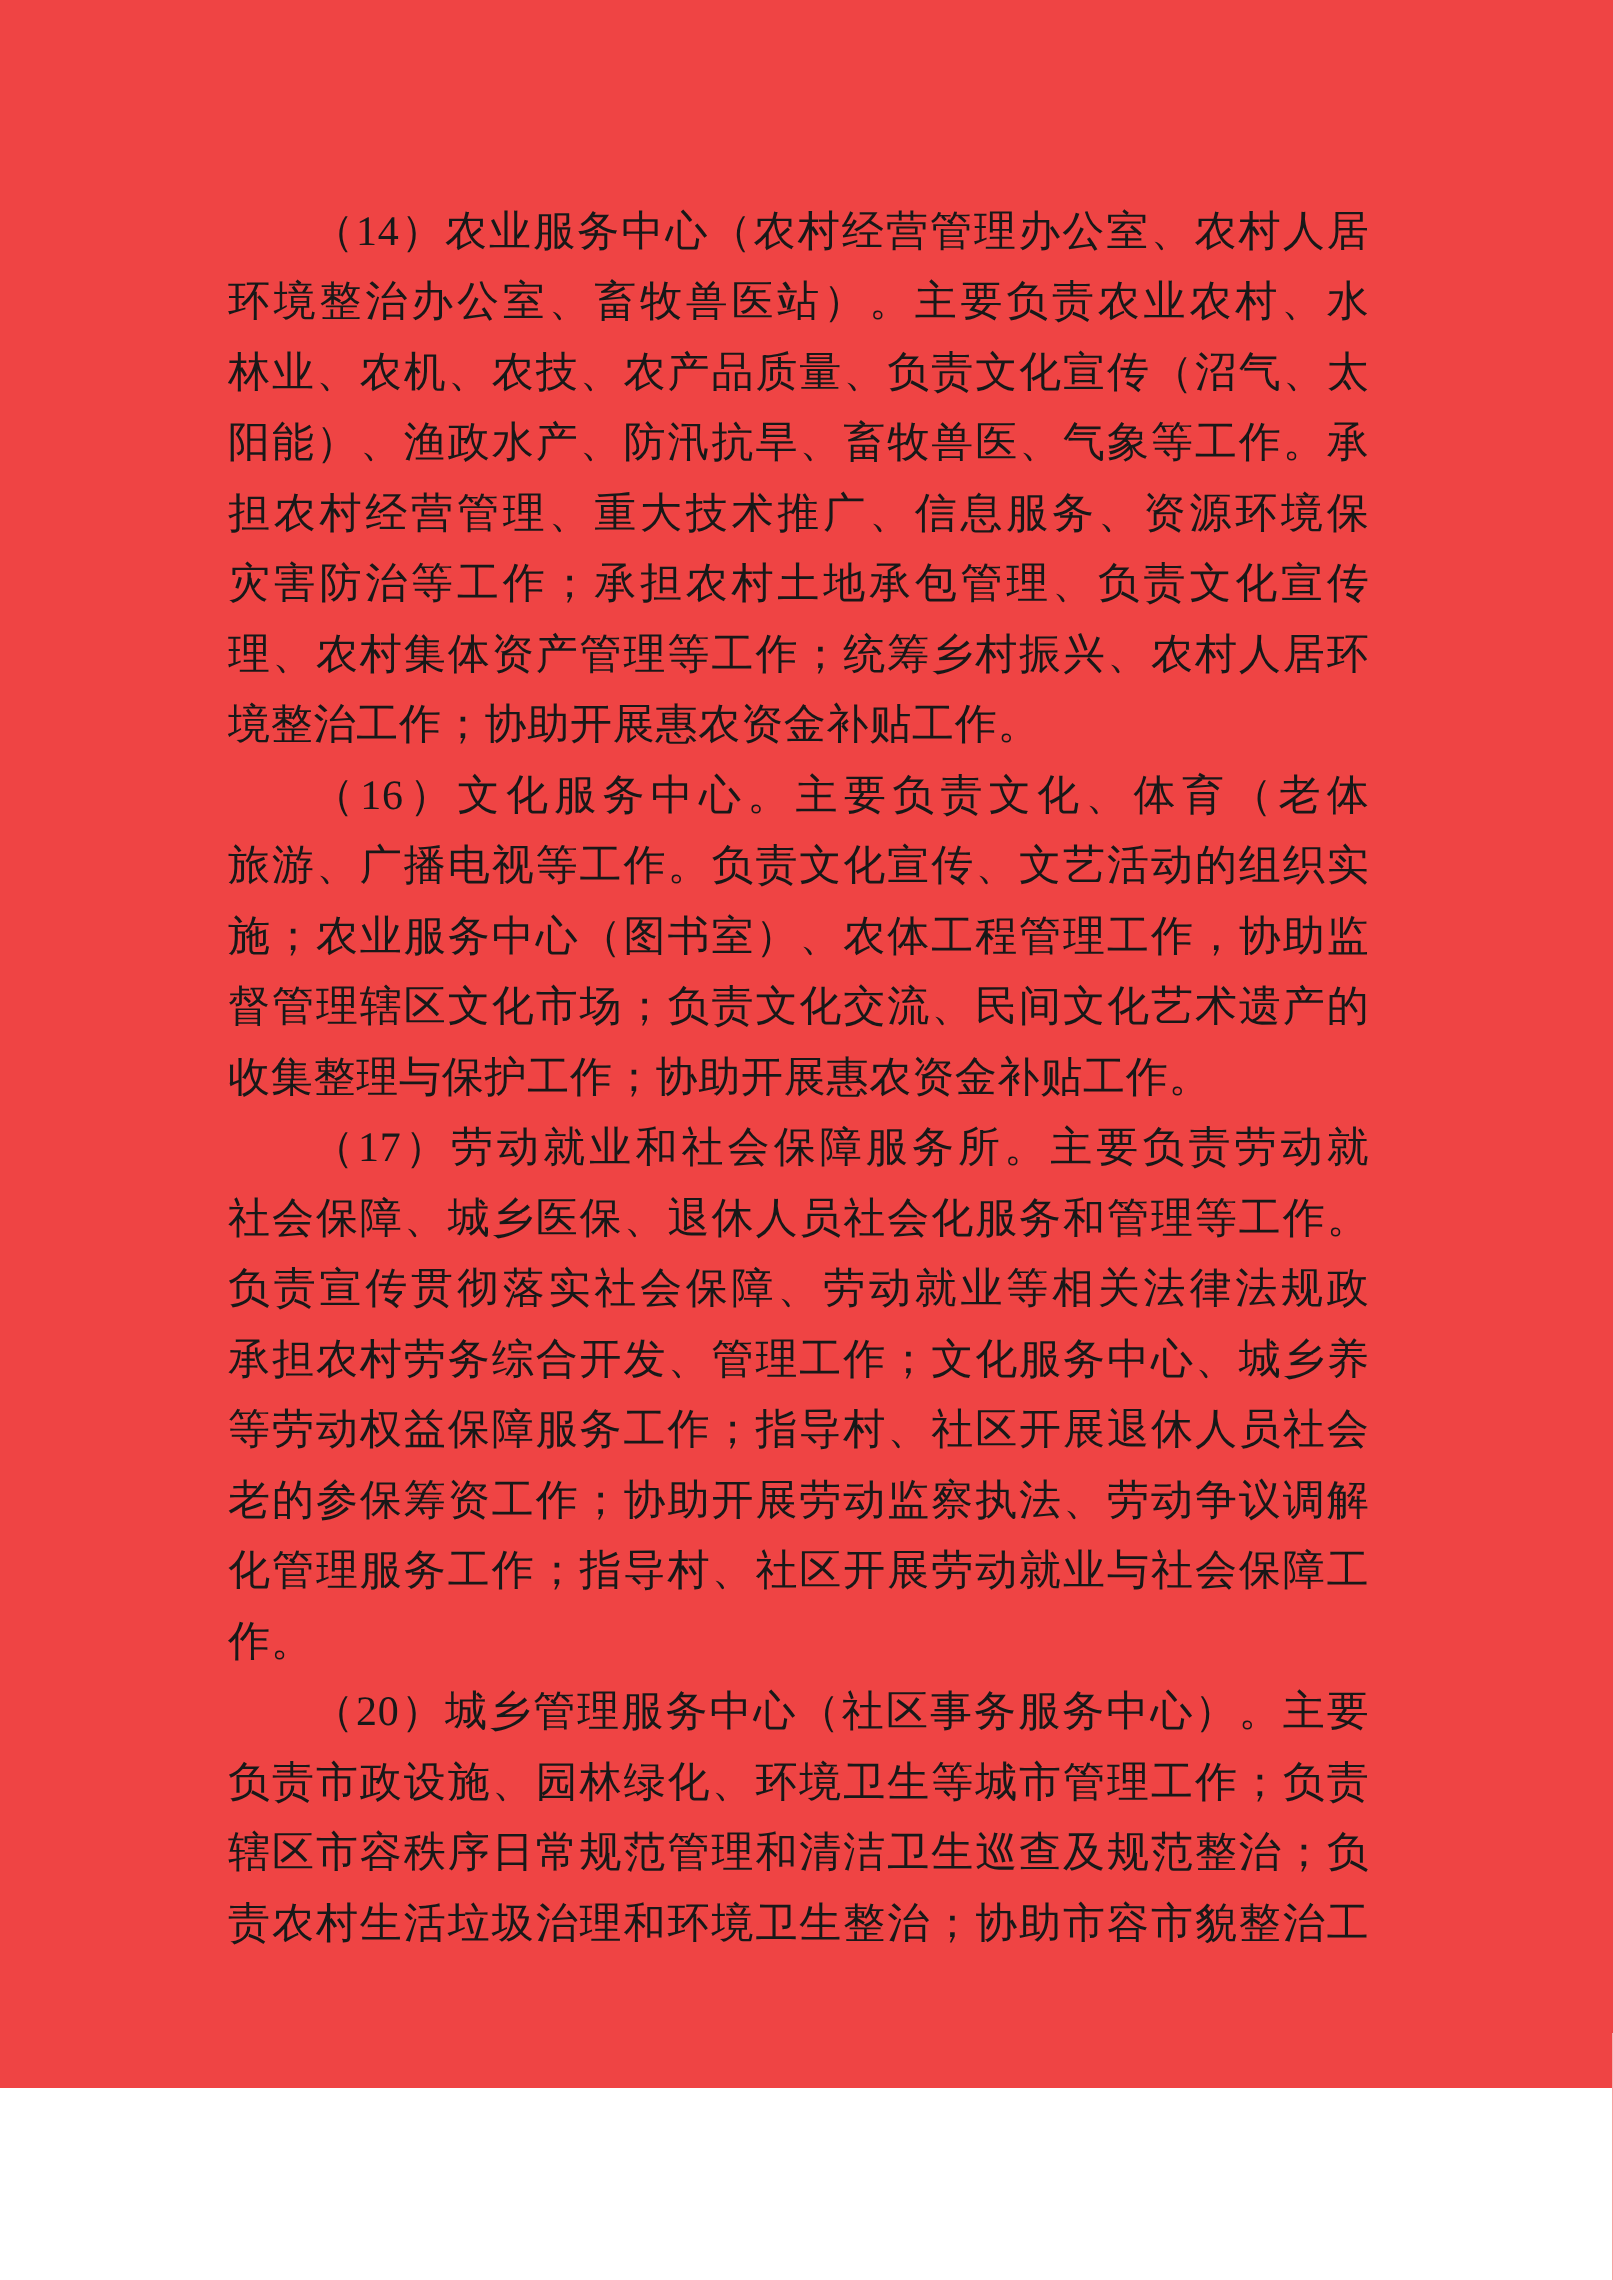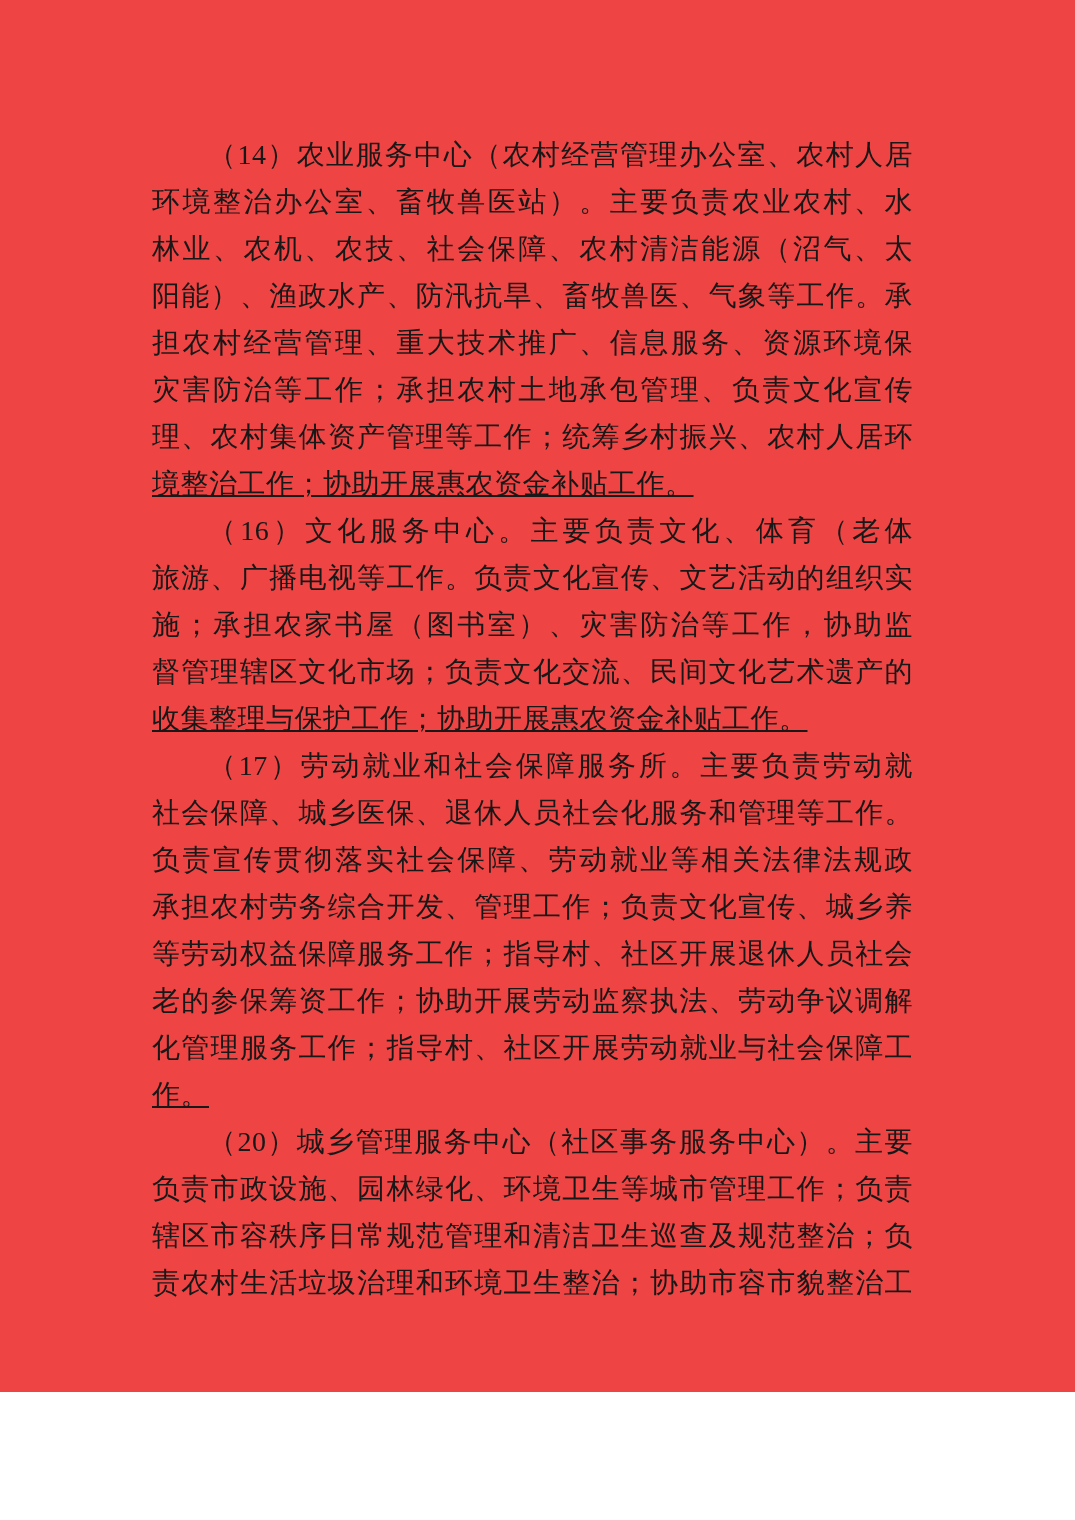--- a/index.html
+++ b/index.html
@@ -34,21 +34,20 @@
     text-align: justify;
     text-align-last: justify;
     text-justify: inter-character;
     overflow: hidden;
   }
   .line.first {
     text-indent: 2em;
   }
   .line.para-end {
     text-align-last: auto;
-    text-decoration: underline;
   }
   .page-footer {
     position: absolute;
     left: 0;
     top: 1398px;
     width: 1075px;
     text-align: center;
   }
   .page-number {
     font-size: 22px;
@@ -58,39 +57,39 @@
   }
 </style>
 </head>
 <body>
 
 <div class="page">
   <div class="body-text" id="doc-body">
       <div class="paragraph">
         <div class="line first">（14）农业服务中心（农村经营管理办公室、农村人居</div>
         <div class="line">环境整治办公室、畜牧兽医站）。主要负责农业农村、水利、</div>
-        <div class="line">林业、农机、农技、社会保障、农村清洁能源（沼气、太</div>
+        <div class="line">林业、农机、农技、农产品质量、负责文化宣传（沼气、太</div>
         <div class="line">阳能）、渔政水产、防汛抗旱、畜牧兽医、气象等工作。承</div>
         <div class="line">担农村经营管理、重大技术推广、信息服务、资源环境保护、</div>
         <div class="line">灾害防治等工作；承担农村土地承包管理、负责文化宣传</div>
         <div class="line">理、农村集体资产管理等工作；统筹乡村振兴、农村人居环</div>
         <div class="line para-end">境整治工作；协助开展惠农资金补贴工作。</div>
       </div>
       <div class="paragraph">
         <div class="line first">（16）文化服务中心。主要负责文化、体育（老体协）、</div>
         <div class="line">旅游、广播电视等工作。负责文化宣传、文艺活动的组织实</div>
-        <div class="line">施；承担农家书屋（图书室）、灾害防治等工作，协助监</div>
+        <div class="line">施；农业服务中心（图书室）、农体工程管理工作，协助监</div>
         <div class="line">督管理辖区文化市场；负责文化交流、民间文化艺术遗产的</div>
         <div class="line para-end">收集整理与保护工作；协助开展惠农资金补贴工作。</div>
       </div>
       <div class="paragraph">
         <div class="line first">（17）劳动就业和社会保障服务所。主要负责劳动就业、</div>
         <div class="line">社会保障、城乡医保、退休人员社会化服务和管理等工作。</div>
         <div class="line">负责宣传贯彻落实社会保障、劳动就业等相关法律法规政策；</div>
-        <div class="line">承担农村劳务综合开发、管理工作；负责文化宣传、城乡养</div>
+        <div class="line">承担农村劳务综合开发、管理工作；文化服务中心、城乡养</div>
         <div class="line">等劳动权益保障服务工作；指导村、社区开展退休人员社会</div>
         <div class="line">老的参保筹资工作；协助开展劳动监察执法、劳动争议调解</div>
         <div class="line">化管理服务工作；指导村、社区开展劳动就业与社会保障工</div>
         <div class="line para-end">作。</div>
       </div>
       <div class="paragraph">
         <div class="line first">（20）城乡管理服务中心（社区事务服务中心）。主要</div>
         <div class="line">负责市政设施、园林绿化、环境卫生等城市管理工作；负责</div>
         <div class="line">辖区市容秩序日常规范管理和清洁卫生巡查及规范整治；负</div>
         <div class="line">责农村生活垃圾治理和环境卫生整治；协助市容市貌整治工</div>

